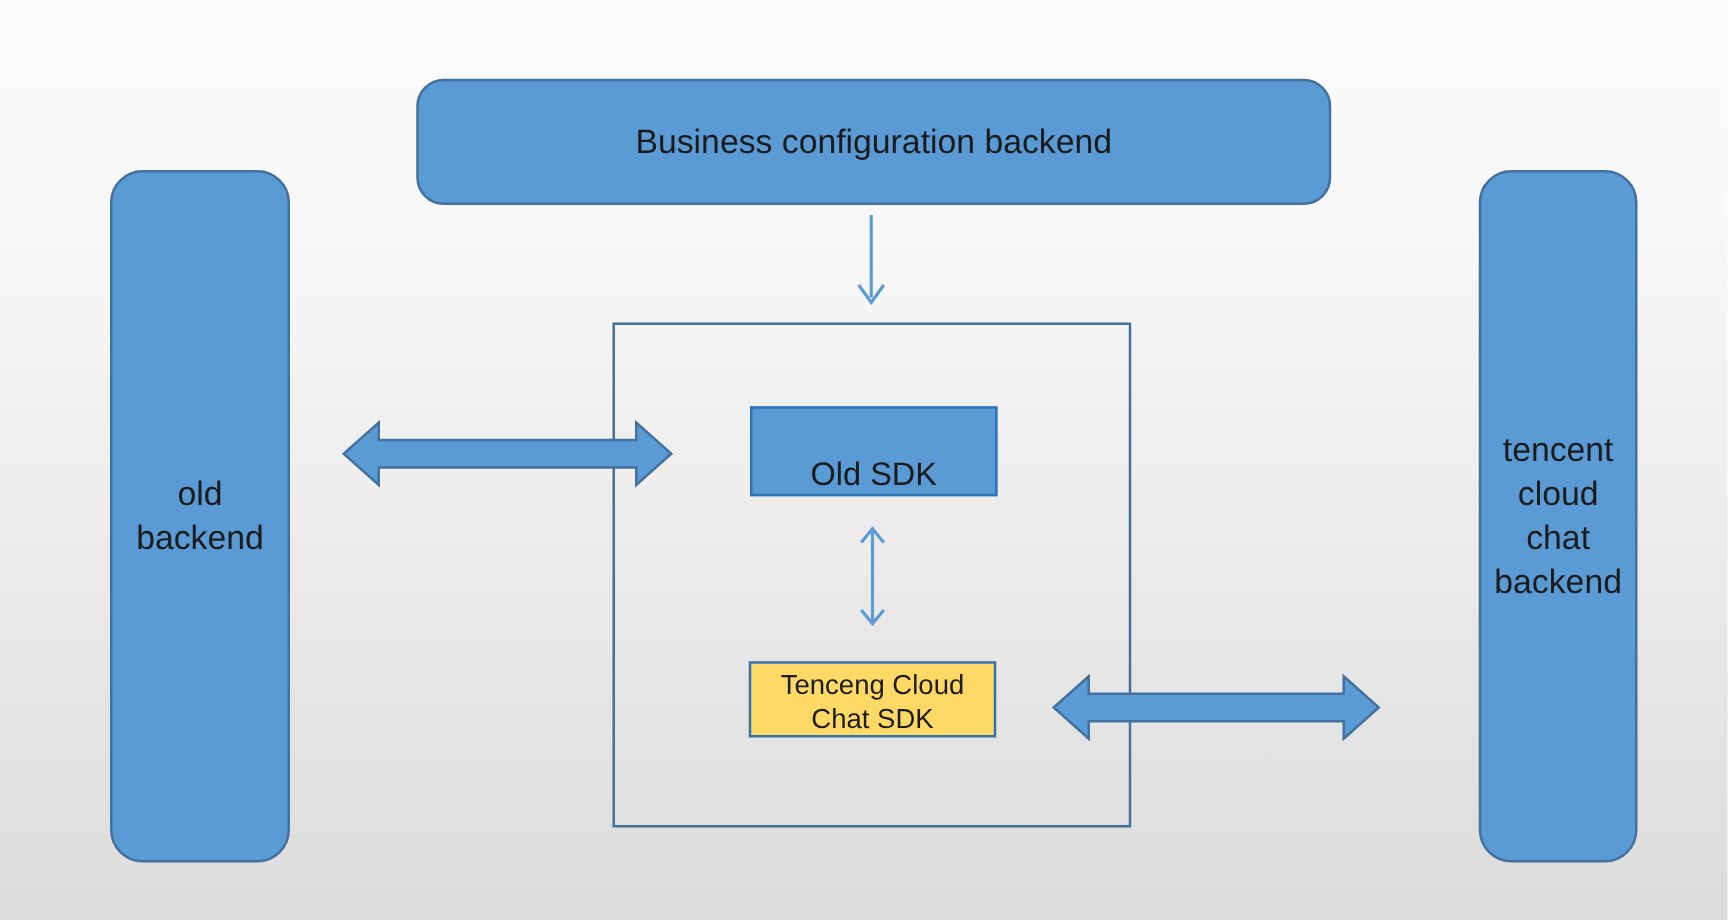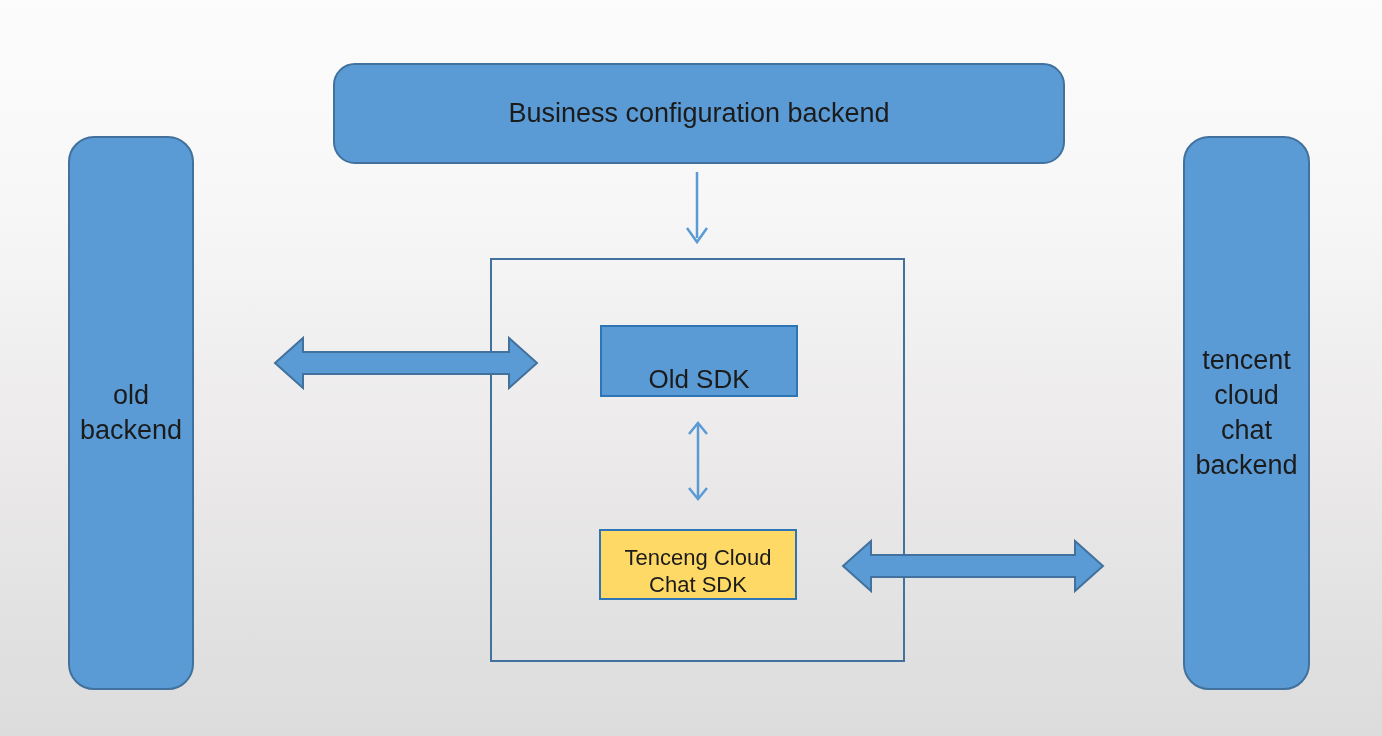--- a/index.html
+++ b/index.html
@@ -28,21 +28,21 @@
     text-align: center;
   }
   .node-rounded { border-radius: 22px; }
   .node-pill { border-radius: 26px; }
 
   #business-config {
     left: 333px; top: 63px; width: 732px; height: 101px;
     font-size: 27px;
   }
   #old-backend {
-    left: 68px; top: 136px; width: 126px; height: 554px;
+    left: 88px; top: 136px; width: 144px; height: 554px;
     font-size: 27px; line-height: 35px;
   }
   #tencent-backend {
     left: 1183px; top: 136px; width: 127px; height: 554px;
     font-size: 27px; line-height: 35px;
   }
 
   
   #sdk-container {
     left: 490px; top: 258px; width: 415px; height: 404px;
@@ -59,21 +59,21 @@
     justify-content: center;
     text-align: center;
   }
   #old-sdk {
     left: 600px; top: 325px; width: 198px; height: 72px;
     background: #5b9bd5;
     border: 2px solid #2e75b6;
     font-size: 26px;
   }
   #tenceng-sdk {
-    left: 599px; top: 529px; width: 198px; height: 71px;
+    left: 599px; top: 529px; width: 198px; height: 61px;
     background: #ffd966;
     border: 2px solid #2e75b6;
     font-size: 22px;
     line-height: 27px;
   }
 
   .multiline { white-space: pre-line; }
 
   
   .annotation {

